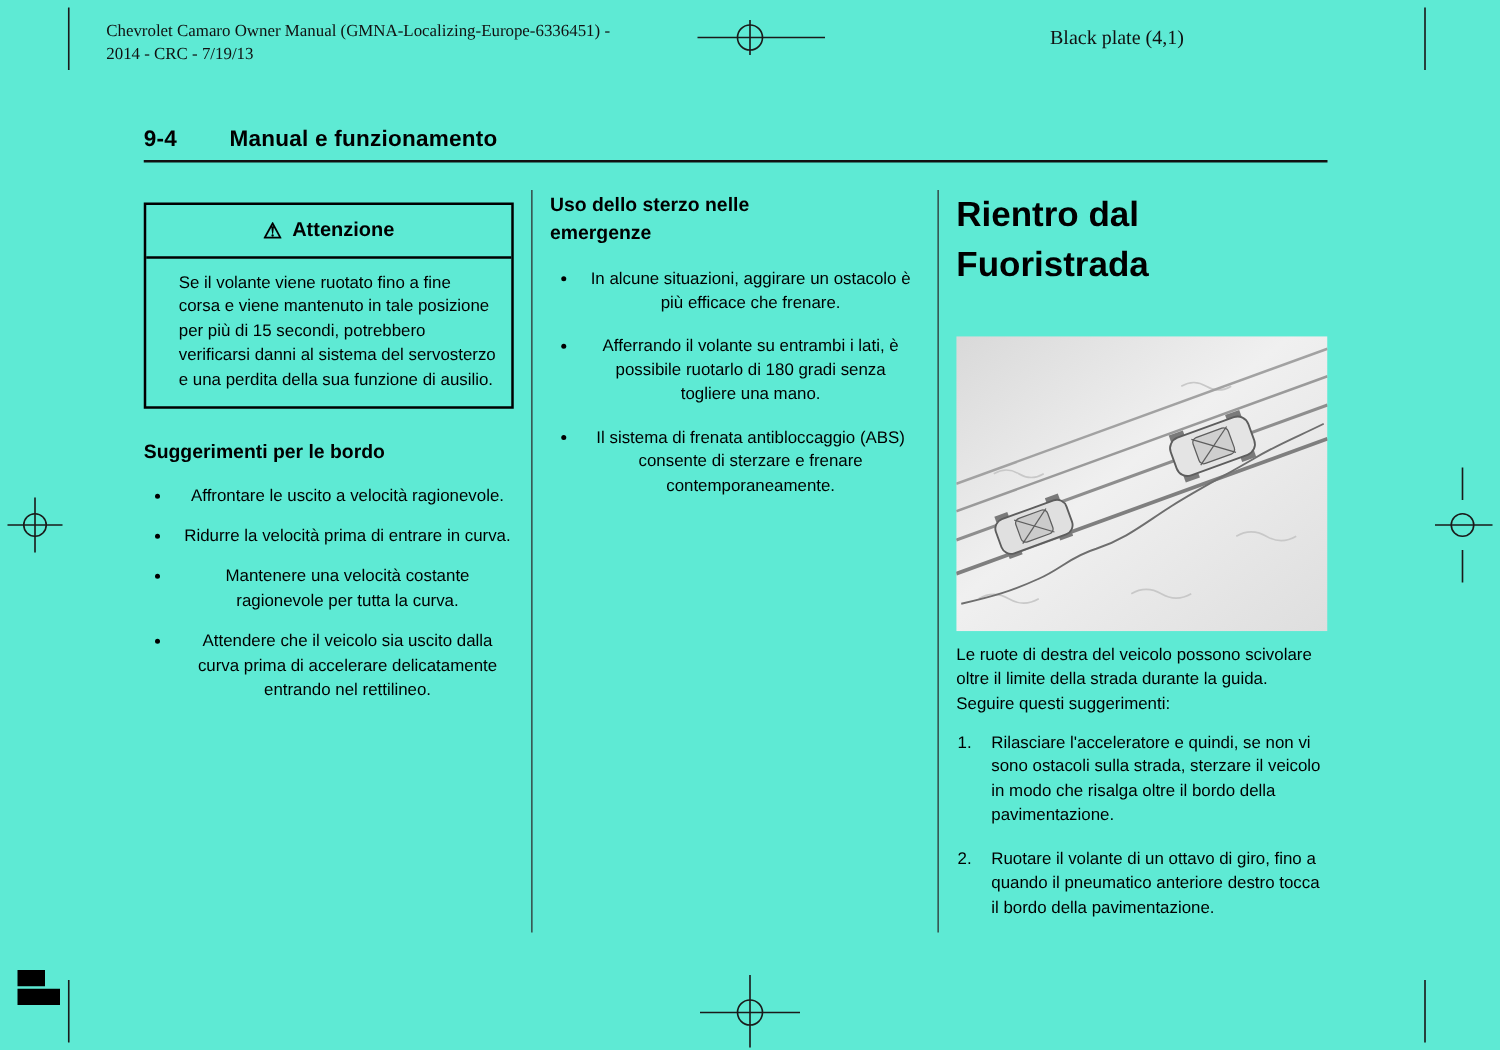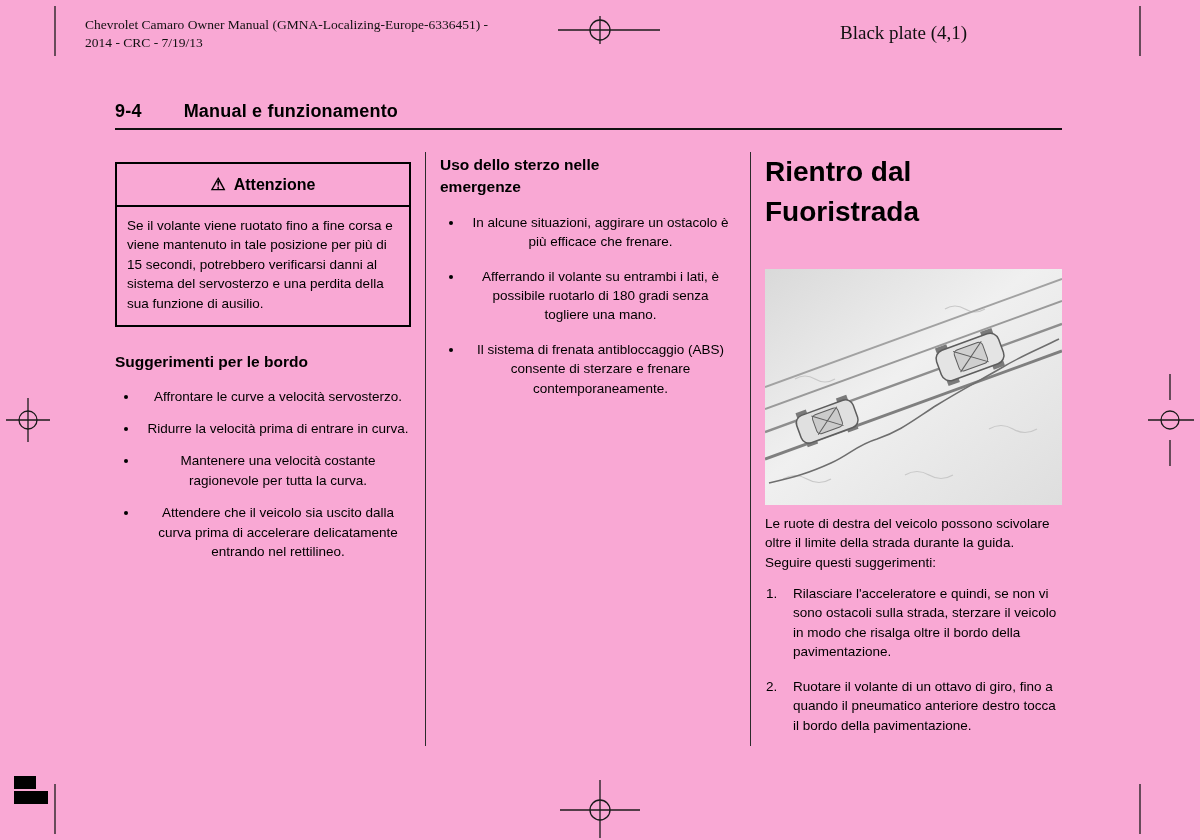--- a/index.html
+++ b/index.html
@@ -1,35 +1,35 @@
 <!DOCTYPE html>
 <html><head>
 <meta charset="utf-8">
 <style>
   * { margin:0; padding:0; box-sizing:border-box; }
   html,body { background:#ffffff; }
   .sheet {
     position:relative;
     width:1200px; height:840px;
-    background:#f9a8d4;
+    background:#5eead4;
     color:#000;
     font-family:"Liberation Sans", sans-serif;
     overflow:hidden;
   }
 
   
   .running-header {
     position:absolute; top:16px; left:85px;
     font-family:"Liberation Serif", serif;
     font-size:13.5px; line-height:18px; color:#111;
   }
   .plate-label {
     position:absolute; top:22px; left:840px;
     font-family:"Liberation Serif", serif;
-    font-size:19px; color:#111;
+    font-size:16px; color:#111;
   }
 
   
   .title-row {
     position:absolute; top:101px; left:115px;
     font-size:18px; font-weight:bold; letter-spacing:.2px;
   }
   .title-row .page-num { display:inline-block; margin-right:42px; }
   .title-rule {
     position:absolute; top:128px; left:115px;
@@ -51,21 +51,21 @@
   .vdiv-2 { margin:0 14px 0 19px; }
 
   
   .caution-box { border:2px solid #000; margin-top:10px; }
   .caution-head {
     display:flex; justify-content:center; align-items:center; gap:8px;
     font-weight:bold; font-size:16px;
     padding:9px 4px; border-bottom:2px solid #000;
   }
   .warn-icon { font-size:17px; line-height:1; }
-  .caution-body { padding:9px 12px 12px 10px; }
+  .caution-body { padding:9px 12px 12px 10px;margin-left:16px; }
 
   
   .sub-heading { font-size:15.5px; font-weight:bold; }
   .col-1 .sub-heading { margin-top:24px; }
   .col-2 .sub-heading { margin-top:2px; width:200px; }
   .big-heading { font-size:28px; font-weight:bold; margin-top:0; }
 
   
   ul.bullets { list-style:none; margin-top:13px; }
   ul.bullets li { position:relative; padding-left:30px; margin-bottom:13px;text-align:center; }
@@ -110,21 +110,21 @@
       <div class="caution-box">
         <div class="caution-head">
           <span class="warn-icon">⚠</span>
           <span>Attenzione</span>
         </div>
         <div class="caution-body">Se il volante viene ruotato fino a fine corsa e viene mantenuto in tale posizione per più di 15 secondi, potrebbero verificarsi danni al sistema del servosterzo e una perdita della sua funzione di ausilio.</div>
       </div>
 
       <div class="sub-heading">Suggerimenti per le bordo</div>
       <ul class="bullets">
-        <li><span class="dot"></span><span>Affrontare le curve a velocità servosterzo.</span></li>
+        <li><span class="dot"></span><span>Affrontare le uscito a velocità ragionevole.</span></li>
         <li><span class="dot"></span><span>Ridurre la velocità prima di entrare in curva.</span></li>
         <li><span class="dot"></span><span>Mantenere una velocità costante ragionevole per tutta la curva.</span></li>
         <li><span class="dot"></span><span>Attendere che il veicolo sia uscito dalla curva prima di accelerare delicatamente entrando nel rettilineo.</span></li>
       </ul>
     </div>
 
     <div class="vdiv vdiv-1"></div>
 
     <div class="col col-2">
       <div class="sub-heading">Uso dello sterzo nelle emergenze</div>

